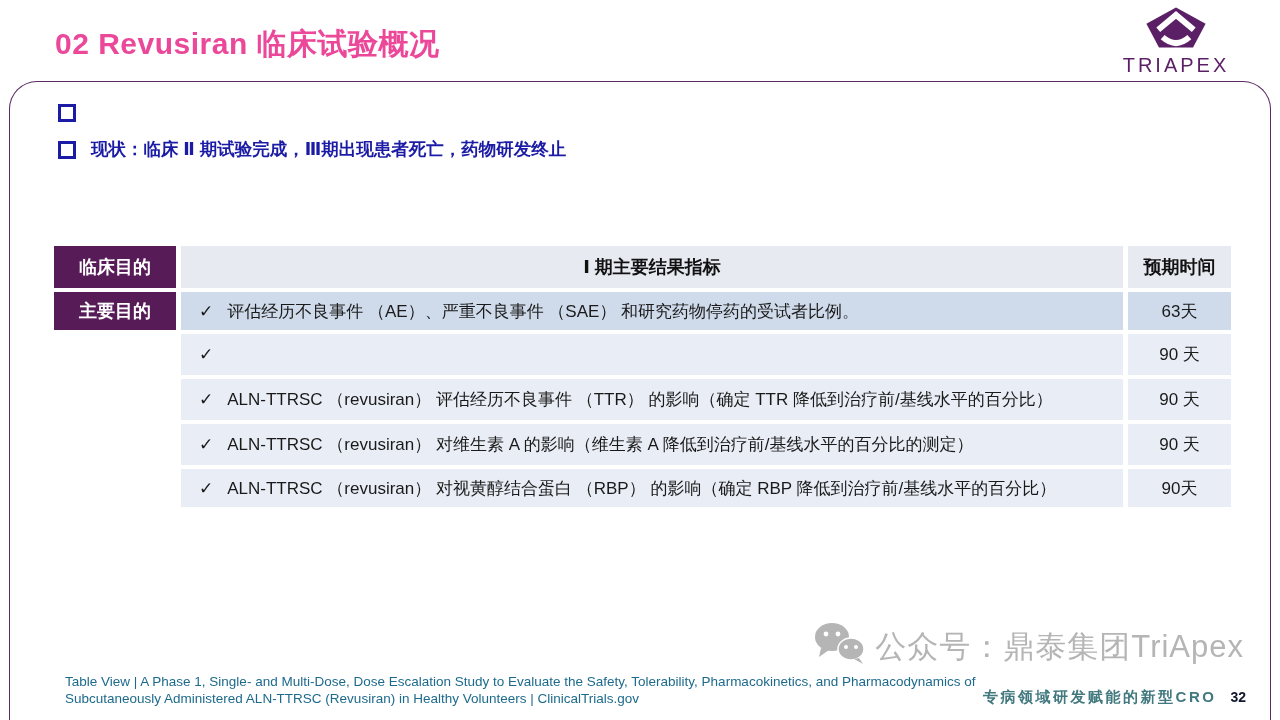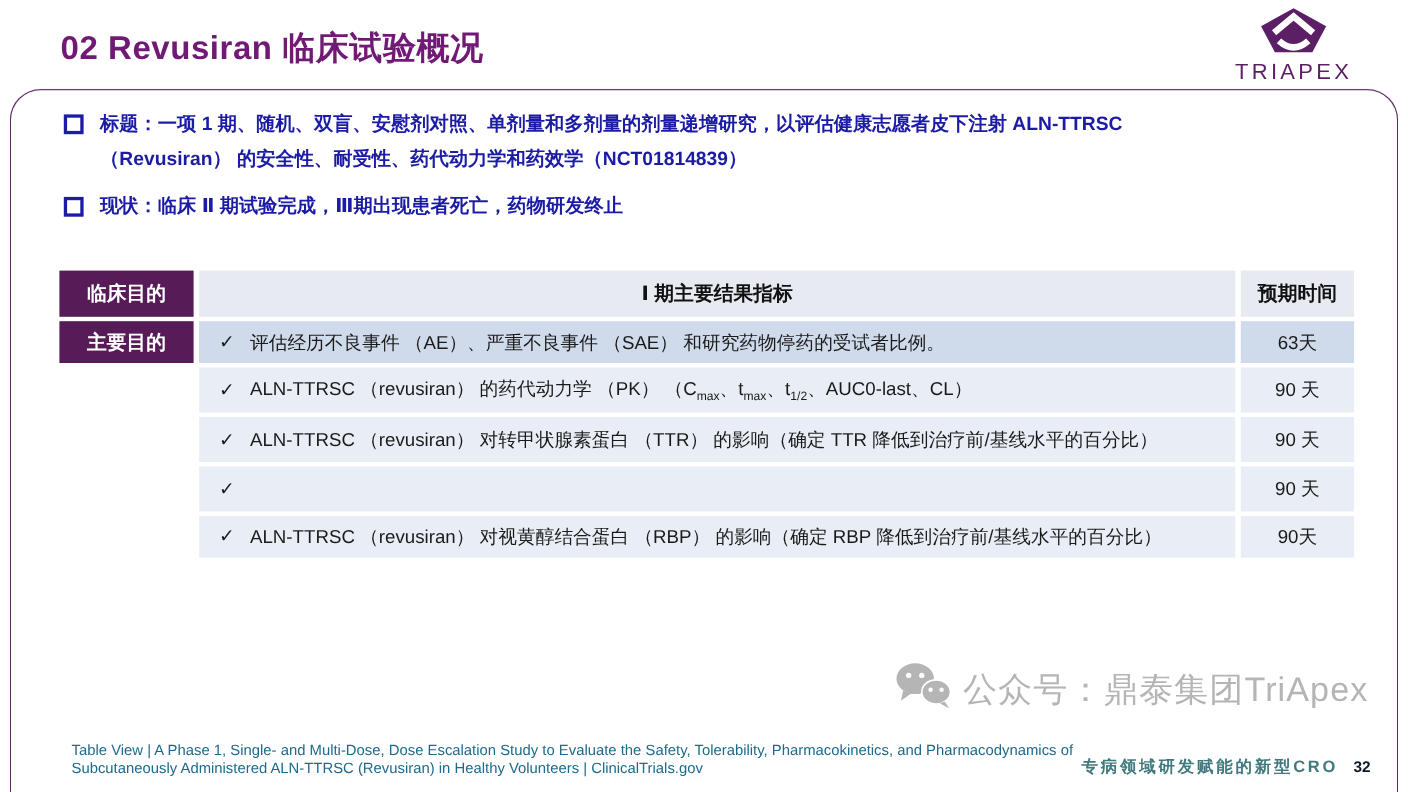--- a/index.html
+++ b/index.html
@@ -3,21 +3,21 @@
 <meta charset="utf-8">
 <style>
   html,body{margin:0;padding:0;background:#888;}
   .slide{
     position:relative;width:1280px;height:720px;background:#ffffff;
     overflow:hidden;font-family:"Liberation Sans","DejaVu Sans",sans-serif;
   }
   
   .page-title{
     position:absolute;left:55px;top:24px;font-size:30px;font-weight:bold;
-    color:#701a75;letter-spacing:0.5px;
+    color:#ec4899;letter-spacing:0.5px;
   }
   
   .logo{position:absolute;right:46px;top:6px;width:116px;text-align:center;}
   .logo-word{font-size:20px;font-weight:normal;letter-spacing:3px;color:#5b1f66;margin-top:-2px;text-align:center;}
   
   .frame{
     position:absolute;left:9px;right:9px;top:81px;height:680px;
     border:1.5px solid #5b2a63;border-bottom:none;border-radius:28px 28px 0 0;
     pointer-events:none;
   }
@@ -46,21 +46,21 @@
   .rspan{grid-row:3 / span 4;grid-column:1}
   .r3c2{grid-row:3;grid-column:2}.r3c3{grid-row:3;grid-column:3}
   .r4c2{grid-row:4;grid-column:2}.r4c3{grid-row:4;grid-column:3}
   .r5c2{grid-row:5;grid-column:2}.r5c3{grid-row:5;grid-column:3}
   .r6c2{grid-row:6;grid-column:2}.r6c3{grid-row:6;grid-column:3}
   
   .footer-links{position:absolute;left:65px;top:674px;font-size:13.5px;line-height:16.5px;z-index:1;}
   .footer-links a{color:#1d6a8c;cursor:pointer;display:block;}
   
   .watermark{
-    position:absolute;right:36px;top:601px;display:flex;align-items:center;gap:8px;
+    position:absolute;right:36px;top:621px;display:flex;align-items:center;gap:8px;
     color:#b5b5b5;font-size:31px;letter-spacing:1px;z-index:2;white-space:nowrap;
   }
   
   .tagline{
     position:absolute;right:34px;top:688px;display:flex;align-items:baseline;gap:14px;
     font-size:15px;color:#41797f;letter-spacing:2.5px;font-weight:bold;z-index:3;
   }
   .pageno{color:#0f172a;font-size:14px;letter-spacing:0;}
 </style>
 </head>
@@ -79,24 +79,20 @@
       </svg>
     </span>
     <div class="logo-word">TRIAPEX</div>
   </div>
 
   <div class="frame"></div>
 
   <div class="bullets">
     <div class="bullet">
       <span class="bullet-marker"></span>
-      <div class="bullet-text">
-        <span>标题：一项 1 期、随机、双盲、安慰剂对照、单剂量和多剂量的剂量递增研究，以评估健康志愿者皮下注射 ALN-TTRSC</span>
-        <span>（Revusiran） 的安全性、耐受性、药代动力学和药效学（NCT01814839）</span>
-      </div>
     </div>
     <div class="bullet">
       <span class="bullet-marker"></span>
       <div class="bullet-text">
         <span>现状：临床 Ⅱ 期试验完成，Ⅲ期出现患者死亡，药物研发终止</span>
       </div>
     </div>
   </div>
 
   <div class="grid">
@@ -107,32 +103,32 @@
     <div class="cell purple r2c1">主要目的</div>
     <div class="cell body-cell row-primary r2c2">
       <span class="chk">✓</span>
       <span>评估经历不良事件 （AE）、严重不良事件 （SAE） 和研究药物停药的受试者比例。</span>
     </div>
     <div class="cell time-cell row-primary r2c3">63天</div>
 
 
     <div class="cell body-cell r3c2">
       <span class="chk">✓</span>
-      <span><span>ALN-TTRSC （revusiran） 的药代动力学 （PK） （C</span><sub>max</sub><span>、t</span><sub>max</sub><span>、t</span><sub>1/2</sub><span>、AUC0-last、CL）</span></span>
     </div>
     <div class="cell time-cell r3c3">90 天</div>
 
     <div class="cell body-cell r4c2">
       <span class="chk">✓</span>
-      <span>ALN-TTRSC （revusiran） 对转甲状腺素蛋白 （TTR） 的影响（确定 TTR 降低到治疗前/基线水平的百分比）</span>
+      <span>ALN-TTRSC （revusiran） 评估经历不良事件 （TTR） 的影响（确定 TTR 降低到治疗前/基线水平的百分比）</span>
     </div>
     <div class="cell time-cell r4c3">90 天</div>
 
     <div class="cell body-cell r5c2">
       <span class="chk">✓</span>
+      <span>ALN-TTRSC （revusiran） 对维生素 A 的影响（维生素 A 降低到治疗前/基线水平的百分比的测定）</span>
     </div>
     <div class="cell time-cell r5c3">90 天</div>
 
     <div class="cell body-cell r6c2">
       <span class="chk">✓</span>
       <span>ALN-TTRSC （revusiran） 对视黄醇结合蛋白 （RBP） 的影响（确定 RBP 降低到治疗前/基线水平的百分比）</span>
     </div>
     <div class="cell time-cell r6c3">90天</div>
   </div>
 

